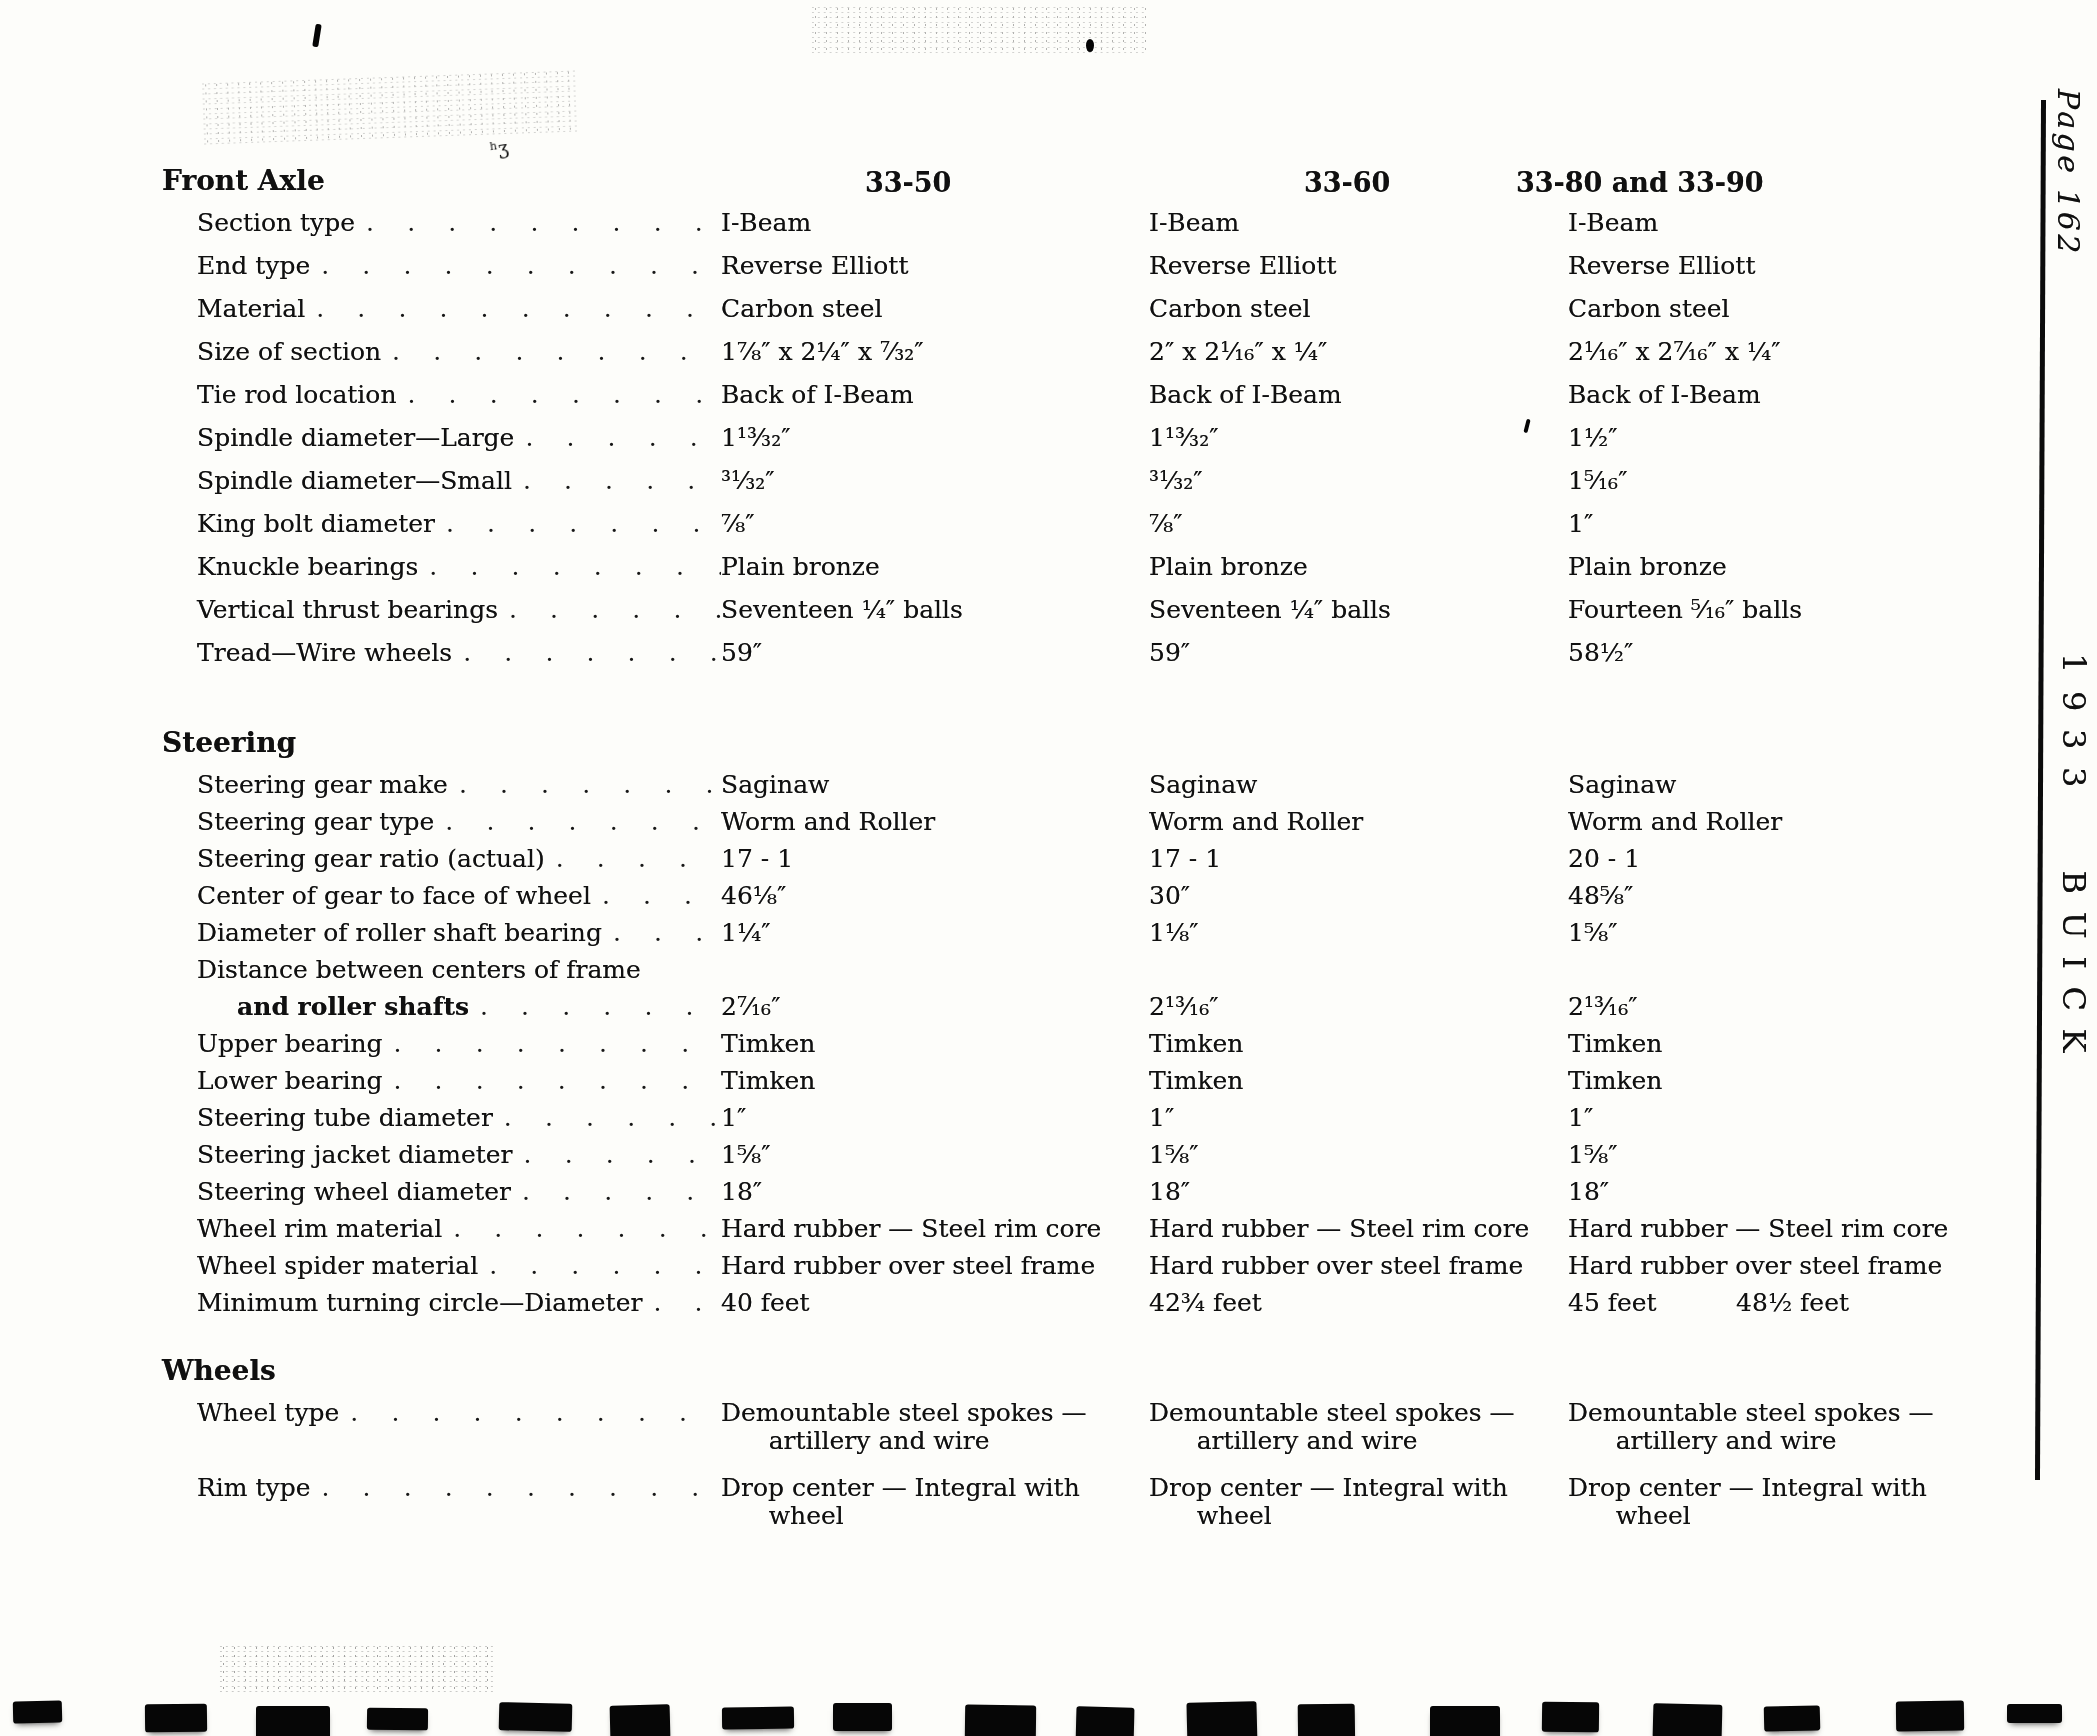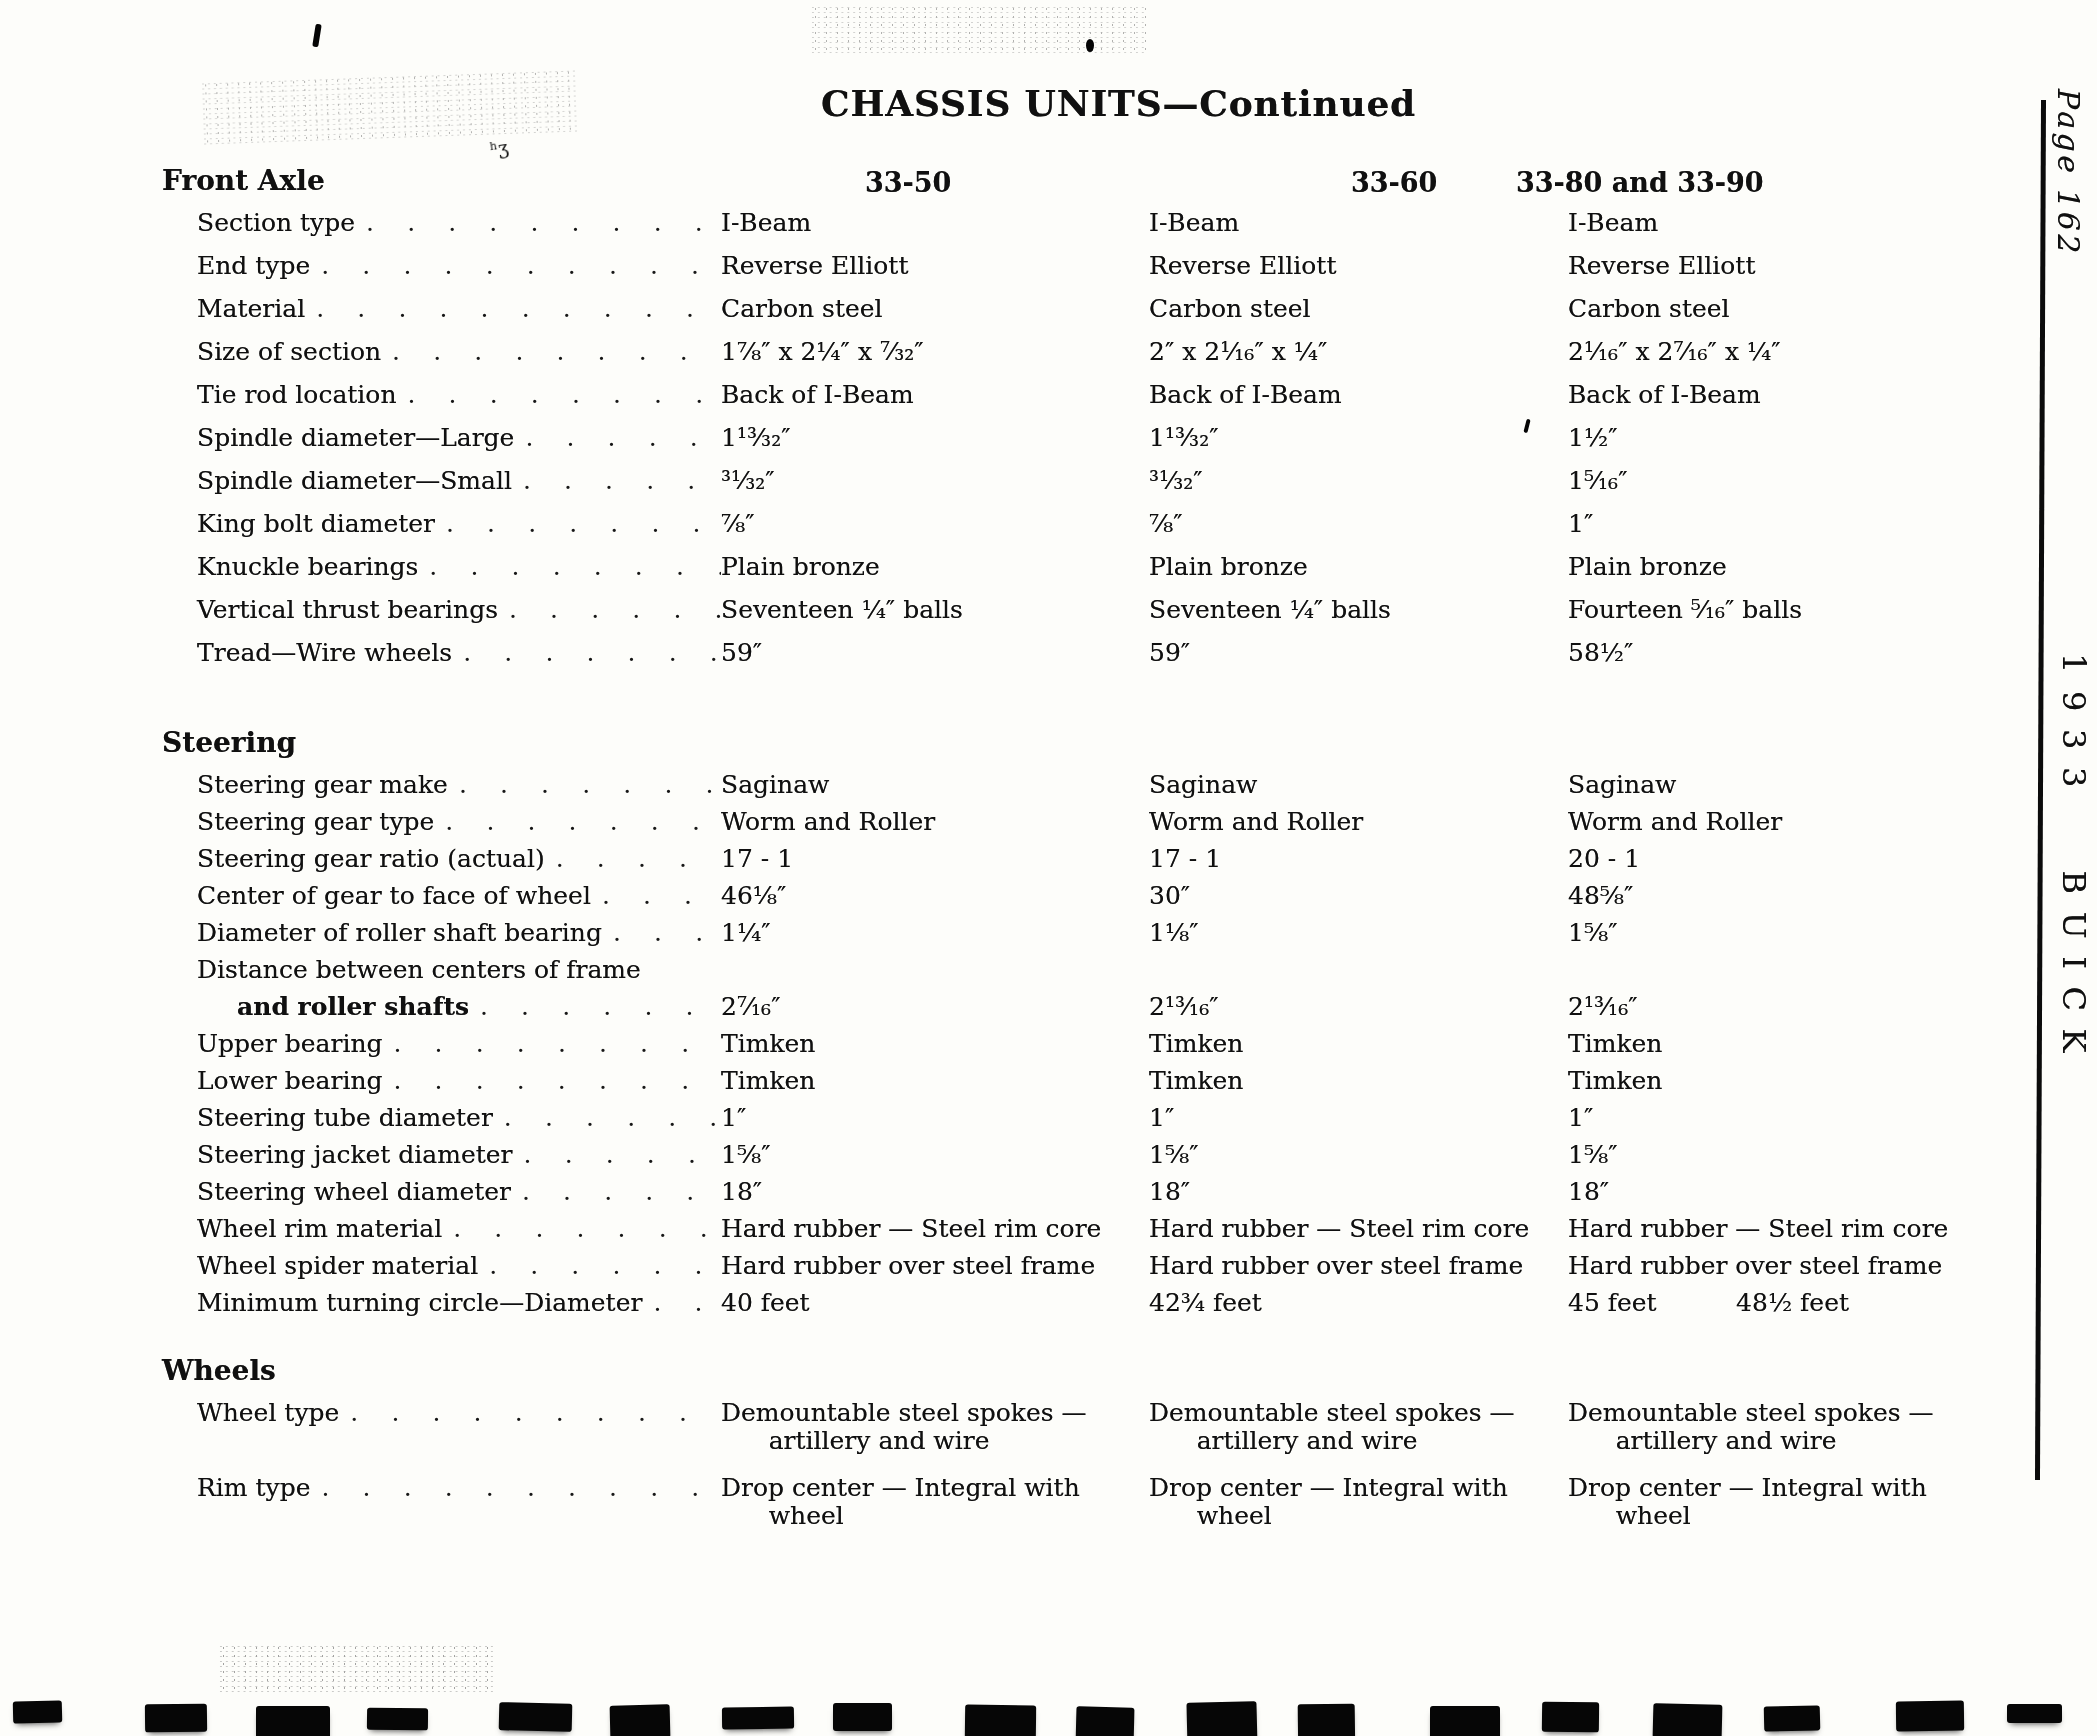--- a/index.html
+++ b/index.html
@@ -7,21 +7,21 @@
   #page{position:absolute;left:0;top:0;width:2258px;height:1736px;background:#fdfdfa;color:#101010;}
   #page *{box-sizing:border-box;}
   .ink{text-shadow:0 0 0.5px rgba(10,10,10,.6);}
 
   
   #title{position:absolute;left:821px;top:82px;margin:0;font-size:36px;font-weight:700;letter-spacing:0.8px;white-space:nowrap;}
 
   
   .colhead{position:absolute;top:167px;font-size:27px;font-weight:700;white-space:nowrap;}
   #ch0{left:865px;}
-  #ch1{left:1351px;}
+  #ch1{left:1304px;}
   #ch2{left:1516px;}
 
   
   section{position:absolute;left:0;width:2258px;}
   #sec0{top:164px;}
   #sec1{top:726px;}
   #sec2{top:1354px;}
   .heading{height:45px;padding-left:162px;font-size:28px;font-weight:700;}
   .row{display:flex;align-items:flex-start;padding-left:197px;font-size:25px;line-height:1.12;}
   #sec0 .row{height:43px;}
@@ -52,21 +52,20 @@
   #tick1{left:314px;top:24px;width:5.9px;height:22.7px;transform:rotate(9deg);}
   #dot1{left:1086px;top:39px;width:8.4px;height:13.4px;border-radius:50%;}
   #tick2{left:1525px;top:419px;width:4.2px;height:14.3px;transform:rotate(14deg);}
   #squiggle{position:absolute;left:490px;top:138px;font-size:18.5px;filter:blur(0.3px);transform:rotate(-8deg);}
   .dash{position:absolute;background:#060606;border-radius:2.9px;box-shadow:0 4.2px 5.9px -3.4px rgba(0,0,0,.7);}
 </style>
 </head>
 <body>
 
 <div id="page">
-  <h1 id="title" class="ink">CHASSIS UNITS—Continued</h1>
 
   <div id="ch0" class="colhead ink">33-50</div>
   <div id="ch1" class="colhead ink">33-60</div>
   <div id="ch2" class="colhead ink">33-80 and 33-90</div>
 
   <div id="sections">
   <section id="sec0">
     <div class="heading ink">Front Axle</div>
     <div class="rows">
   <div class="row">

